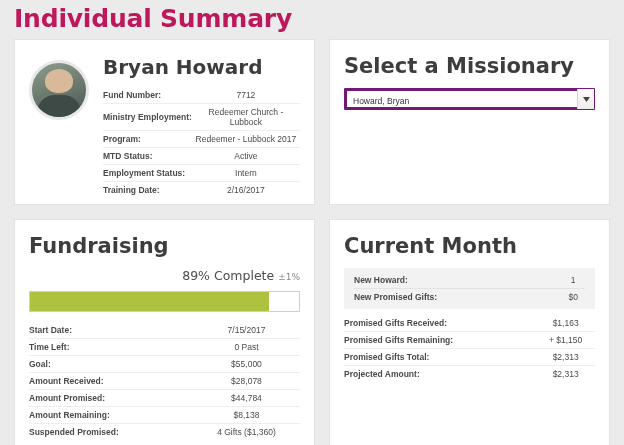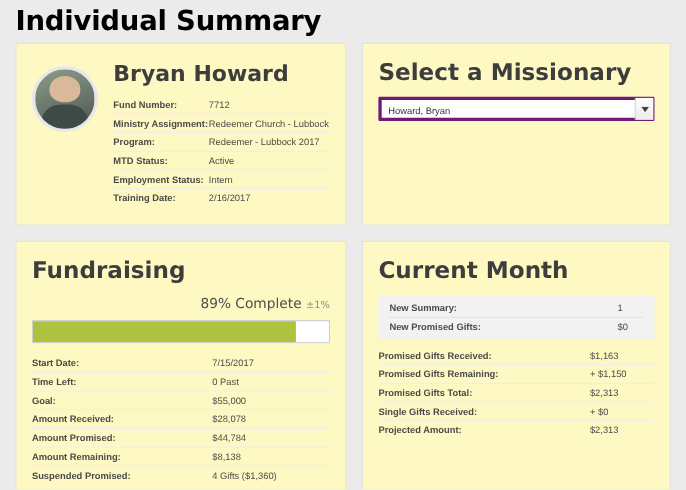--- a/index.html
+++ b/index.html
@@ -7,32 +7,32 @@
     width: 624px;
     height: 445px;
     background: #ebebeb;
     font-family: "Liberation Sans", sans-serif;
     overflow: hidden;
   }
   .page-title {
     font-family: "DejaVu Sans", sans-serif;
     font-size: 25px;
     font-weight: bold;
-    color: #000000;
+    color: #be185d;
     letter-spacing: -0.2px;
     padding: 4px 0 6px 14px;
   }
   .grid {
     display: flex;
     flex-wrap: wrap;
     gap: 14px;
     padding: 0 14px;
   }
   .card {
-    background: #fef9c3;
+    background: #ffffff;
     border: 1px solid #e2e2e2;
     flex: 0 0 auto;
   }
   .card-left { width: 301px; }
   .card-right { width: 281px; }
 
   
   .profile-card { padding: 16px 14px 14px 14px; height: 166px; }
   .profile-inner { display: flex; align-items: flex-start; }
   .avatar {
@@ -63,21 +63,21 @@
   .kv-table { width: 100%; border-collapse: collapse; }
   .kv-table td {
     font-size: 8.5px;
     color: #4a4a4a;
     padding: 3px 0;
     border-bottom: 1px solid #eeeeee;
     vertical-align: middle;
   }
   .kv-table tr:last-child td { border-bottom: none; }
   .kv-k { font-weight: bold; white-space: nowrap; }
-  .kv-v { text-align: left; color: #666; }
+  .kv-v { text-align: center; color: #666; }
 
   
   .select-card { padding: 14px; height: 166px; }
   .card-head {
     font-family: "DejaVu Sans", sans-serif;
     font-size: 21px; font-weight: bold; color: #3d3d3d;
     margin-bottom: 10px;
   }
   .select-wrap { position: relative; }
   .fake-select {
@@ -139,21 +139,21 @@
       <div class="avatar"></div>
       <div class="profile-body">
         <div class="person-name">Bryan Howard</div>
         <table class="kv-table">
           <tbody>
             <tr>
               <td class="kv-k">Fund Number:</td>
               <td class="kv-v">7712</td>
             </tr>
             <tr>
-              <td class="kv-k">Ministry Assignment:</td>
+              <td class="kv-k">Ministry Employment:</td>
               <td class="kv-v">Redeemer Church - Lubbock</td>
             </tr>
             <tr>
               <td class="kv-k">Program:</td>
               <td class="kv-v">Redeemer - Lubbock 2017</td>
             </tr>
             <tr>
               <td class="kv-k">MTD Status:</td>
               <td class="kv-v">Active</td>
             </tr>
@@ -225,21 +225,21 @@
       </tbody>
     </table>
   </div>
 
   <div class="card card-right month-card">
     <div class="card-head">Current Month</div>
     <div class="shade-box">
       <table class="kv-table">
         <tbody>
           <tr>
-            <td class="kv-k">New Summary:</td>
+            <td class="kv-k">New Howard:</td>
             <td class="kv-v">1</td>
           </tr>
           <tr>
             <td class="kv-k">New Promised Gifts:</td>
             <td class="kv-v">$0</td>
           </tr>
         </tbody>
       </table>
     </div>
     <table class="kv-table mt6">
@@ -250,24 +250,20 @@
         </tr>
         <tr>
           <td class="kv-k">Promised Gifts Remaining:</td>
           <td class="kv-v">+ $1,150</td>
         </tr>
         <tr>
           <td class="kv-k">Promised Gifts Total:</td>
           <td class="kv-v">$2,313</td>
         </tr>
         <tr>
-          <td class="kv-k">Single Gifts Received:</td>
-          <td class="kv-v">+ $0</td>
-        </tr>
-        <tr>
           <td class="kv-k">Projected Amount:</td>
           <td class="kv-v">$2,313</td>
         </tr>
       </tbody>
     </table>
   </div>
 
 </div>
 
 </body></html>

